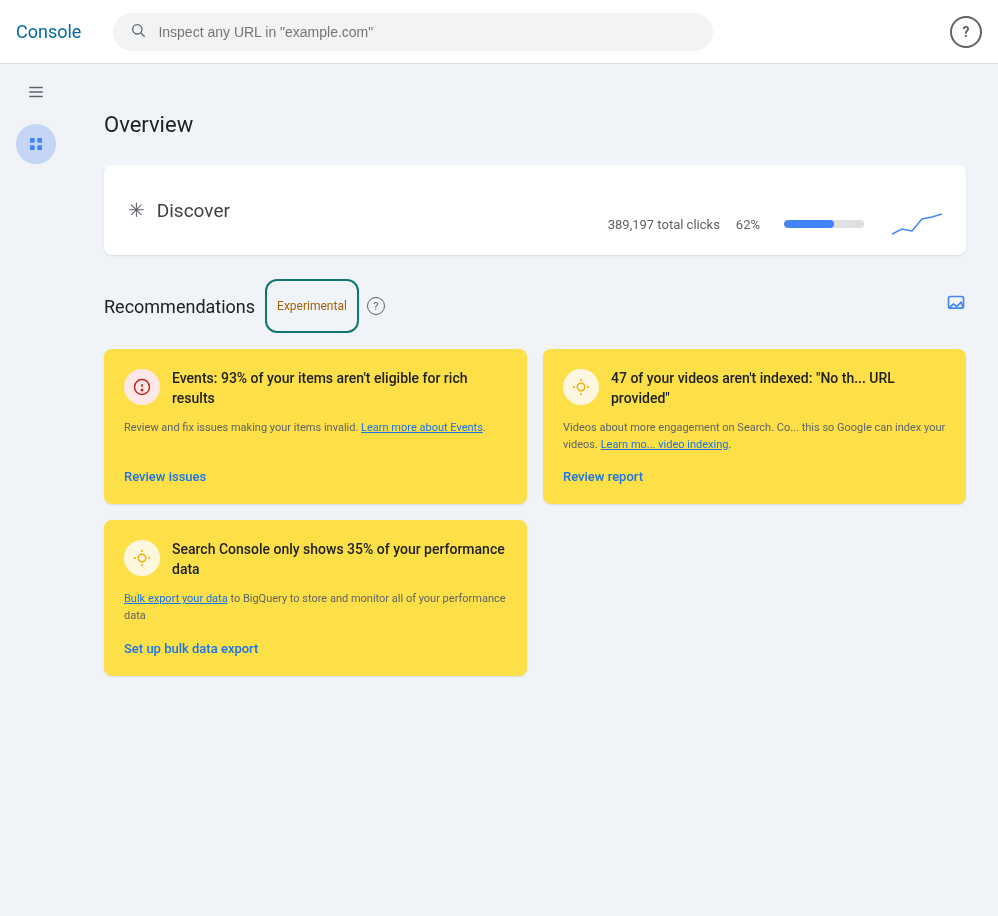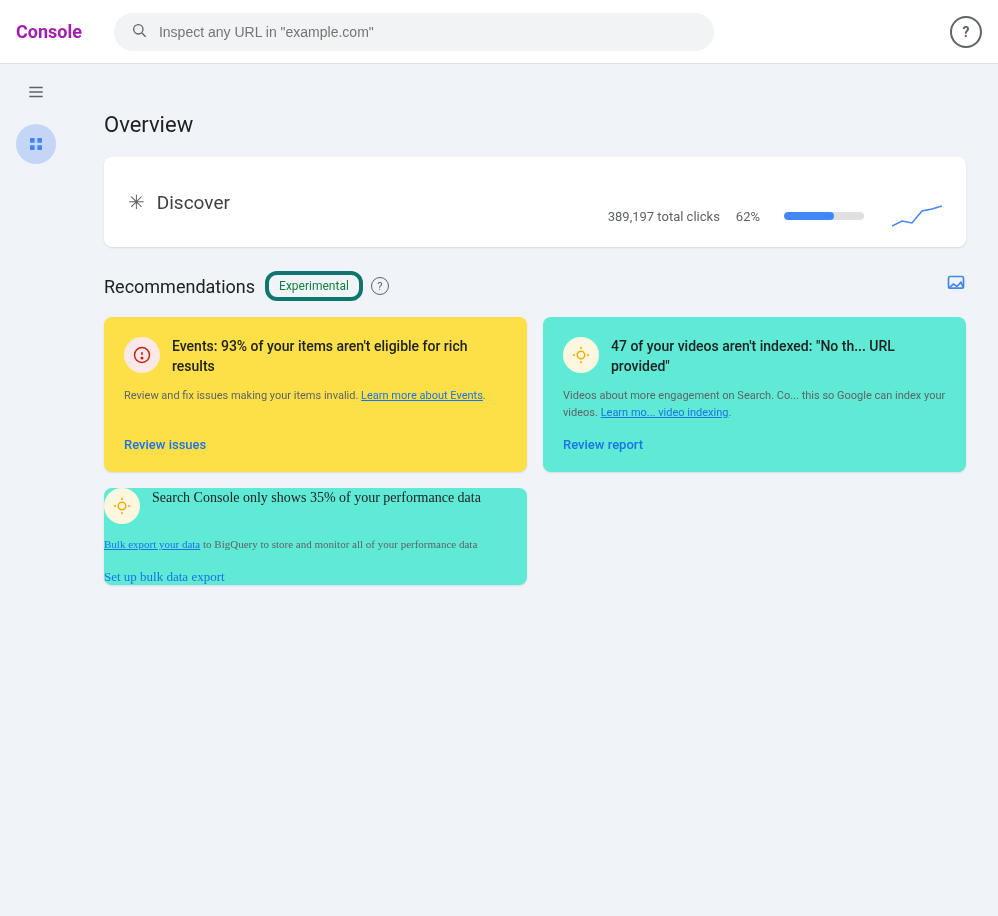--- a/index.html
+++ b/index.html
@@ -19,22 +19,22 @@
       height: 64px;
       border-bottom: 1px solid #e0e0e0;
       position: fixed;
       top: 0;
       left: 0;
       right: 0;
       z-index: 100;
     }
     .header-logo {
       font-size: 18px;
-      font-weight: 700;
-      color: #a21caf;
+      font-weight: 400;
+      color: #0369a1;
       margin-right: 16px;
       white-space: nowrap;
     }
     .search-bar {
       flex: 1;
       max-width: 600px;
       margin: 0 16px;
       display: flex;
       align-items: center;
       background: #f1f3f4;
@@ -181,25 +181,25 @@
       align-items: center;
       margin-bottom: 16px;
     }
     .section-title {
       font-size: 18px;
       font-weight: 400;
       color: #202124;
       margin-right: 10px;
     }
     .badge-experimental {
-      border: 4px solid #0f766e;
+      border: 2px solid #0f766e;
       border-radius: 12px;
-      padding: 4px 10px;
+      padding: 18px 10px;
       font-size: 12px;
-      color: #15803d;
+      color: #a16207;
     }
     .help-icon {
       width: 18px;
       height: 18px;
       border-radius: 50%;
       border: 1.5px solid #5f6368;
       display: flex;
       align-items: center;
       justify-content: center;
       color: #5f6368;
@@ -272,25 +272,25 @@
       color: #1a73e8;
       font-size: 13px;
       font-weight: 500;
       cursor: pointer;
       text-decoration: none;
       margin-top: auto;
     }
 
     
     .card-single {
-      background: #5eead4;
+      background: #fde047;
       border-radius: 8px;
+      padding: 20px;
       box-shadow: 0 1px 2px rgba(0,0,0,0.1);
       max-width: calc(50% - 8px);
-      font-family: Liberation Serif, serif;
     }
 
     
     .indexing-section {
       background: #fff;
       border-radius: 8px;
       padding: 20px 24px;
       margin-top: 24px;
       box-shadow: 0 1px 2px rgba(0,0,0,0.1);
     }
@@ -311,21 +311,21 @@
       margin-right: 12px;
       font-size: 18px;
     }
     .indexing-item-label {
       font-size: 14px;
       color: #202124;
     }
 
     
     .card-partial {
-      background: #5eead4;
+      background: #fde047;
       border-radius: 8px;
       padding: 20px;
       box-shadow: 0 1px 2px rgba(0,0,0,0.1);
       overflow: hidden;
     }
   </style>
 </head>
 <body>
 
 <header class="header">
@@ -357,21 +357,21 @@
       <rect x="3" y="14" width="7" height="7" rx="1"></rect>
       <rect x="14" y="14" width="7" height="7" rx="1"></rect>
     </svg>
   </div>
 </aside>
 
 <main class="main">
 
   <h1 class="page-title"></h1>
 
-  <div style="font-size:22px;font-weight:400;color:#202124;margin-bottom:20px;">Overview</div>
+  <div style="font-size:22px;font-weight:400;color:#202124;margin-bottom:28px;">Overview</div>
 
   <div class="discover-section">
     <span class="discover-icon">✳</span>
     <span class="discover-label">Discover</span>
     <div class="discover-stats">
       <span class="discover-clicks">389,197 total clicks</span>
       <span class="discover-percent">62%</span>
       <div class="progress-bar">
         <div class="progress-fill" style="width:62%"></div>
       </div>

